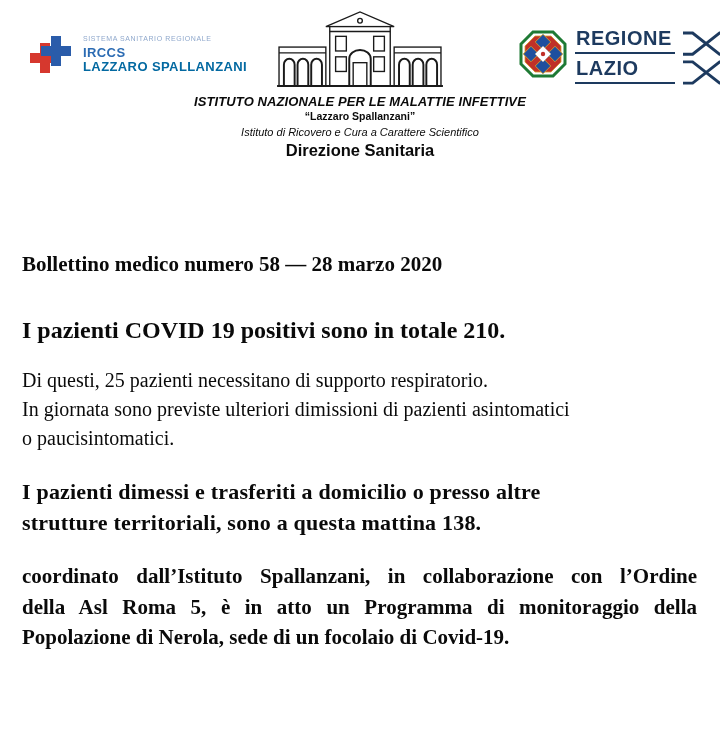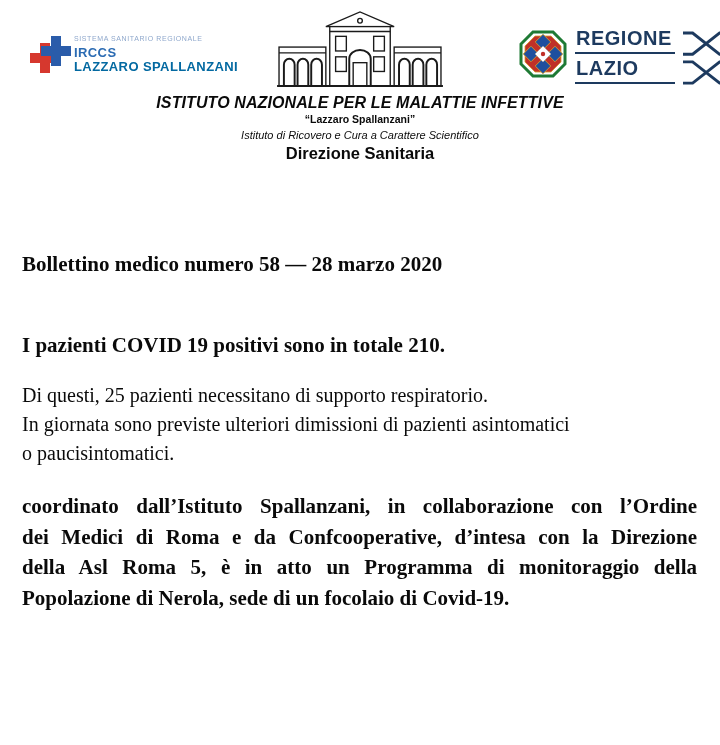--- a/index.html
+++ b/index.html
@@ -3,53 +3,53 @@
 <meta charset="utf-8">
 <style>
   html,body{margin:0;padding:0;background:#fff;}
   .page{position:relative;width:720px;height:745px;background:#ffffff;overflow:hidden;
         font-family:"Liberation Serif",serif;color:#0a0a0a;}
 
   
   .letterhead{position:absolute;left:0;top:0;width:720px;height:170px;}
 
   
-  .ssr-logo{position:absolute;left:30px;top:30px;display:flex;font-family:"Liberation Sans",sans-serif;}
+  .ssr-logo{position:absolute;left:30px;top:30px;display:flex;gap:9px;font-family:"Liberation Sans",sans-serif;}
   .cross{position:relative;width:44px;height:42px;margin-top:6px;}
   .cross-shape{position:absolute;width:30px;height:30px;}
   .cross-shape::before{content:"";position:absolute;left:10px;top:0;width:10px;height:30px;background:var(--c);}
   .cross-shape::after{content:"";position:absolute;left:0;top:10px;width:30px;height:10px;background:var(--c);}
   .cross-red{--c:#d6382e;left:0;top:7px;}
   .cross-blue{--c:#2a5caa;left:11px;top:0;}
   .cross-blue-front{position:absolute;left:21px;top:0;width:10px;height:30px;background:#2a5caa;}
   .ssr-text{padding-top:5px;}
   .ssr-label{font-size:7px;letter-spacing:.6px;color:#8fa8cc;margin-bottom:4px;white-space:nowrap;}
   .ssr-irccs{font-size:13px;font-weight:600;color:#2b6bb3;letter-spacing:.4px;line-height:14px;}
   .ssr-name{font-size:13px;font-weight:600;color:#0369a1;letter-spacing:.4px;line-height:14px;white-space:nowrap;}
 
   
   .inst{position:absolute;left:0;right:0;top:10px;text-align:center;font-family:"Liberation Sans",sans-serif;}
   .inst svg{display:block;margin:0 auto;}
-  .inst-l1{font-size:16px;font-weight:bold;font-style:italic;letter-spacing:.1px;margin-top:4px;}
+  .inst-l1{font-size:13px;font-weight:bold;font-style:italic;letter-spacing:.1px;margin-top:4px;}
   .inst-l2{font-size:10.5px;font-weight:600;margin-top:1px;}
   .inst-l3{font-size:11px;font-style:italic;font-weight:500;margin-top:4px;}
   .inst-l4{font-size:16.5px;font-weight:bold;margin-top:3px;}
 
   
   .region-logo{position:absolute;left:519px;top:28px;display:flex;gap:8px;align-items:flex-start;}
   .region-text{font-family:Liberation Sans, sans-serif;color:#1d3a5f;}
   .region-word{font-size:20px;font-weight:bold;letter-spacing:.5px;line-height:20px;
                border-bottom:2.5px solid #1d3a5f;padding:0 3px 4px 1px;}
   .region-word + .region-word{margin-top:4px;}
   .region-marks{margin-top:2px;}
 
   
   .doc{position:absolute;left:22px;right:23px;top:0;}
   .p-title{margin-top:251px;font-size:21px;font-weight:bold;line-height:26px;}
-  .p-total{margin-top:55px;font-size:21px;font-weight:bold;line-height:26px;}
+  .p-total{margin-top:40px;font-size:24px;font-weight:bold;line-height:26px;}
   .p-resp{margin-top:23px;font-size:20px;line-height:29px;}
   .p-disch{margin-top:23px;font-size:22px;font-weight:bold;line-height:31px;letter-spacing:.2px;}
   .p-prog{margin-top:23px;font-size:21px;font-weight:bold;line-height:30.5px;}
   .jline{text-align:justify;text-align-last:justify;}
   .jline-last{text-align:left;}
 </style>
 </head>
 <body>
 
 <div class="page">
@@ -136,22 +136,25 @@
     <div class="p-title">Bollettino medico numero 58 — 28 marzo 2020</div>
 
     <div class="p-total">I pazienti COVID 19 positivi sono in totale 210.</div>
 
     <div class="p-resp">
       <div>Di questi, 25 pazienti necessitano di supporto respiratorio.</div>
       <div>In giornata sono previste ulteriori dimissioni di pazienti asintomatici</div>
       <div>o paucisintomatici.</div>
     </div>
 
+    <div class="p-disch">
+      <div>I pazienti dimessi e trasferiti a domicilio o presso altre</div>
+      <div>strutture territoriali, sono a questa mattina 138.</div>
+    </div>
 
     <div class="p-prog">
       <div class="jline">coordinato dall’Istituto Spallanzani, in collaborazione con l’Ordine</div>
-      <div class="jline">dei Medici di Roma e da Confcooperative, d’intesa con la Direzione</div>
       <div class="jline">della Asl Roma 5, è in atto un Programma di monitoraggio della</div>
       <div class="jline-last">Popolazione di Nerola, sede di un focolaio di Covid-19.</div>
     </div>
 
   </main>
 </div>
 
 </body></html>

